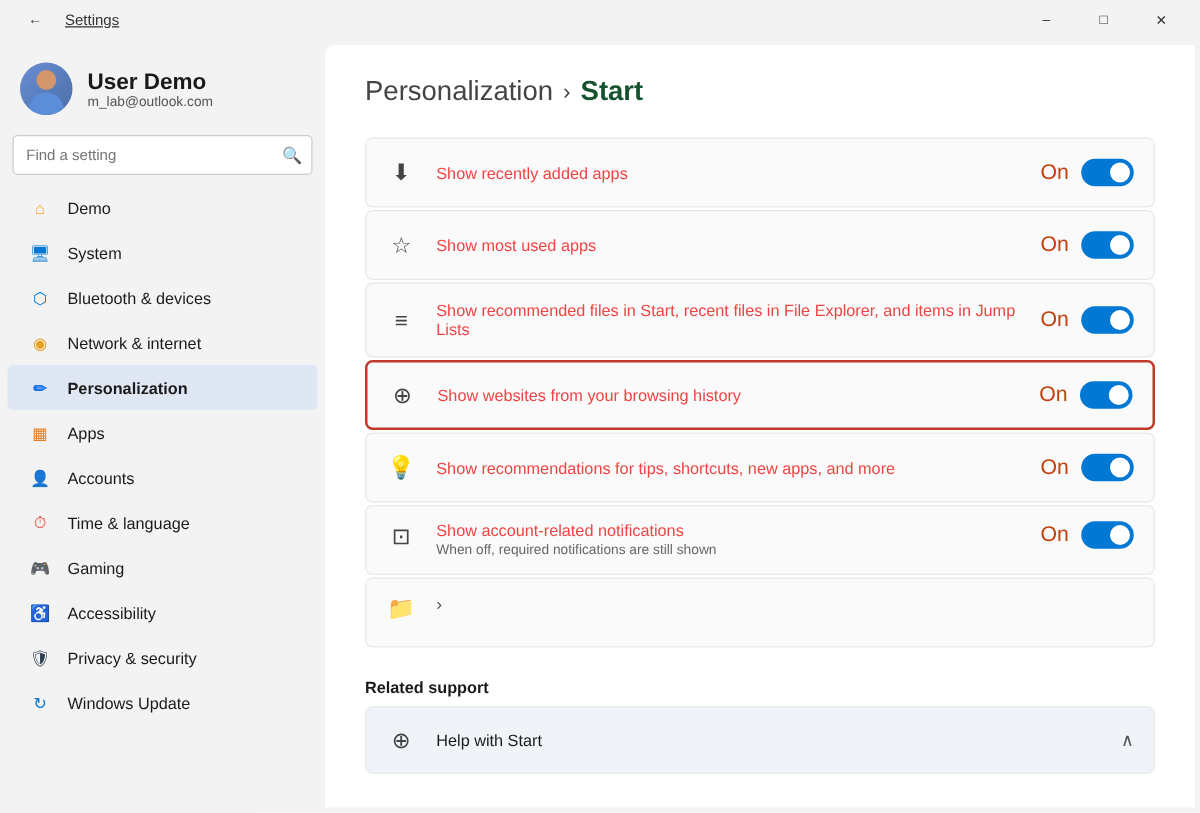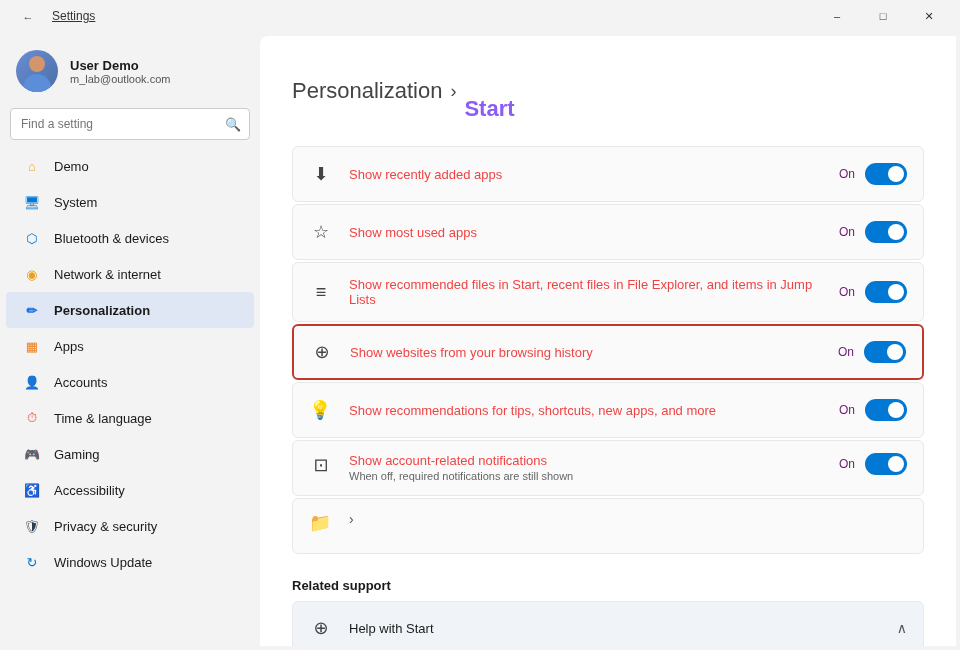--- a/index.html
+++ b/index.html
@@ -111,21 +111,21 @@
       bottom: 0;
       left: 50%;
       transform: translateX(-50%);
       width: 28px;
       height: 18px;
       border-radius: 14px 14px 0 0;
       background: #5b8dd9;
     }
 
     .user-info { flex: 1; min-width: 0; }
-    .user-name { font-size: 13px; font-weight: 600; color: #1a1a1a; }
+    .user-name { font-size: 18px; font-weight: 600; color: #1a1a1a; }
     .user-email { font-size: 11px; color: #555; white-space: nowrap; overflow: hidden; text-overflow: ellipsis; }
 
     
     .search-box {
       margin: 0 10px 8px;
       position: relative;
     }
     .search-input {
       width: 100%;
       height: 32px;
@@ -209,22 +209,21 @@
       color: #444;
       font-weight: 400;
     }
     .breadcrumb-sep {
       font-size: 18px;
       color: #444;
     }
     .breadcrumb-current {
       font-size: 22px;
       font-weight: 700;
-      color: #8b5cf6;
-      margin-top: 36px;
+      color: #14532d;
     }
 
     
     .settings-list { display: flex; flex-direction: column; gap: 2px; }
 
     .settings-item {
       display: flex;
       align-items: center;
       padding: 14px 16px;
       border: 1px solid #e8e8e8;
@@ -254,21 +253,21 @@
     }
     .settings-item-content { flex: 1; min-width: 0; }
     .settings-item-label { font-size: 13px; color: #ef4444; }
     .settings-item-sublabel { font-size: 11px; color: #666; margin-top: 2px; }
     .settings-item-right {
       display: flex;
       align-items: center;
       gap: 10px;
       flex-shrink: 0;
     }
-    .settings-item-status { font-size: 12px; color: #701a75; }
+    .settings-item-status { font-size: 17px; color: #c2410c; }
 
     
     .toggle {
       width: 42px;
       height: 22px;
       border-radius: 11px;
       background: #0078d4;
       position: relative;
       cursor: pointer;
       flex-shrink: 0;

